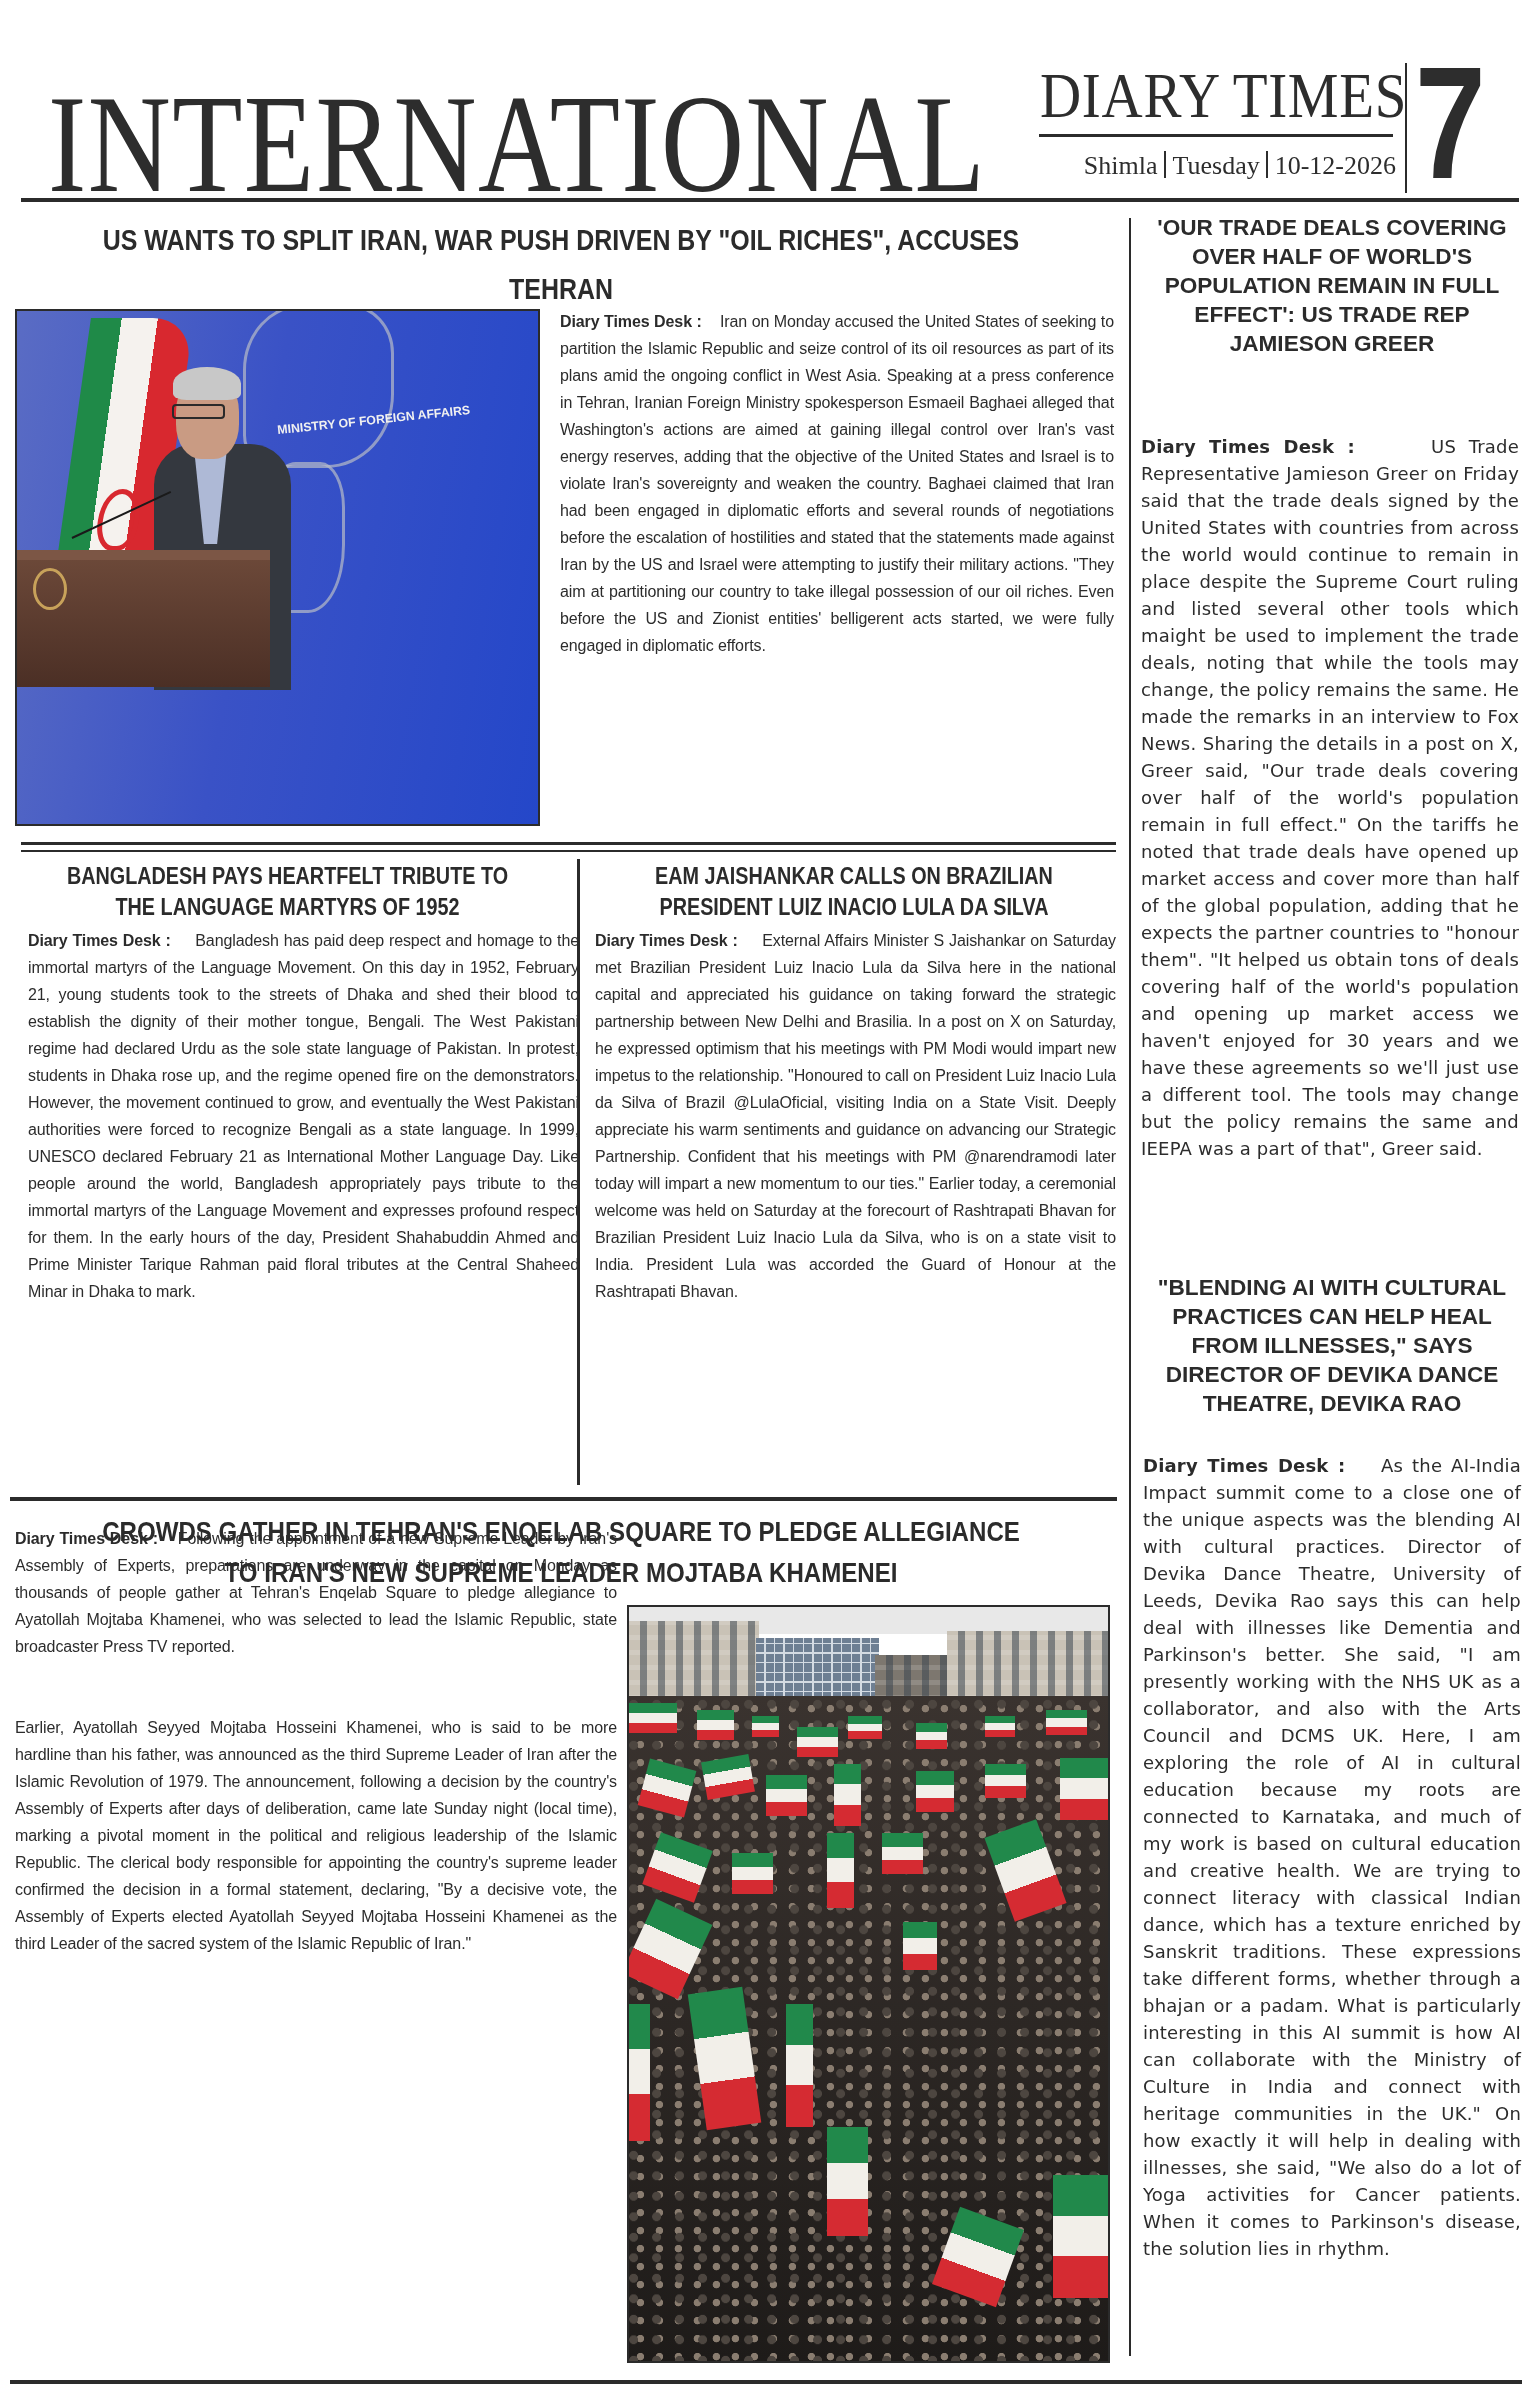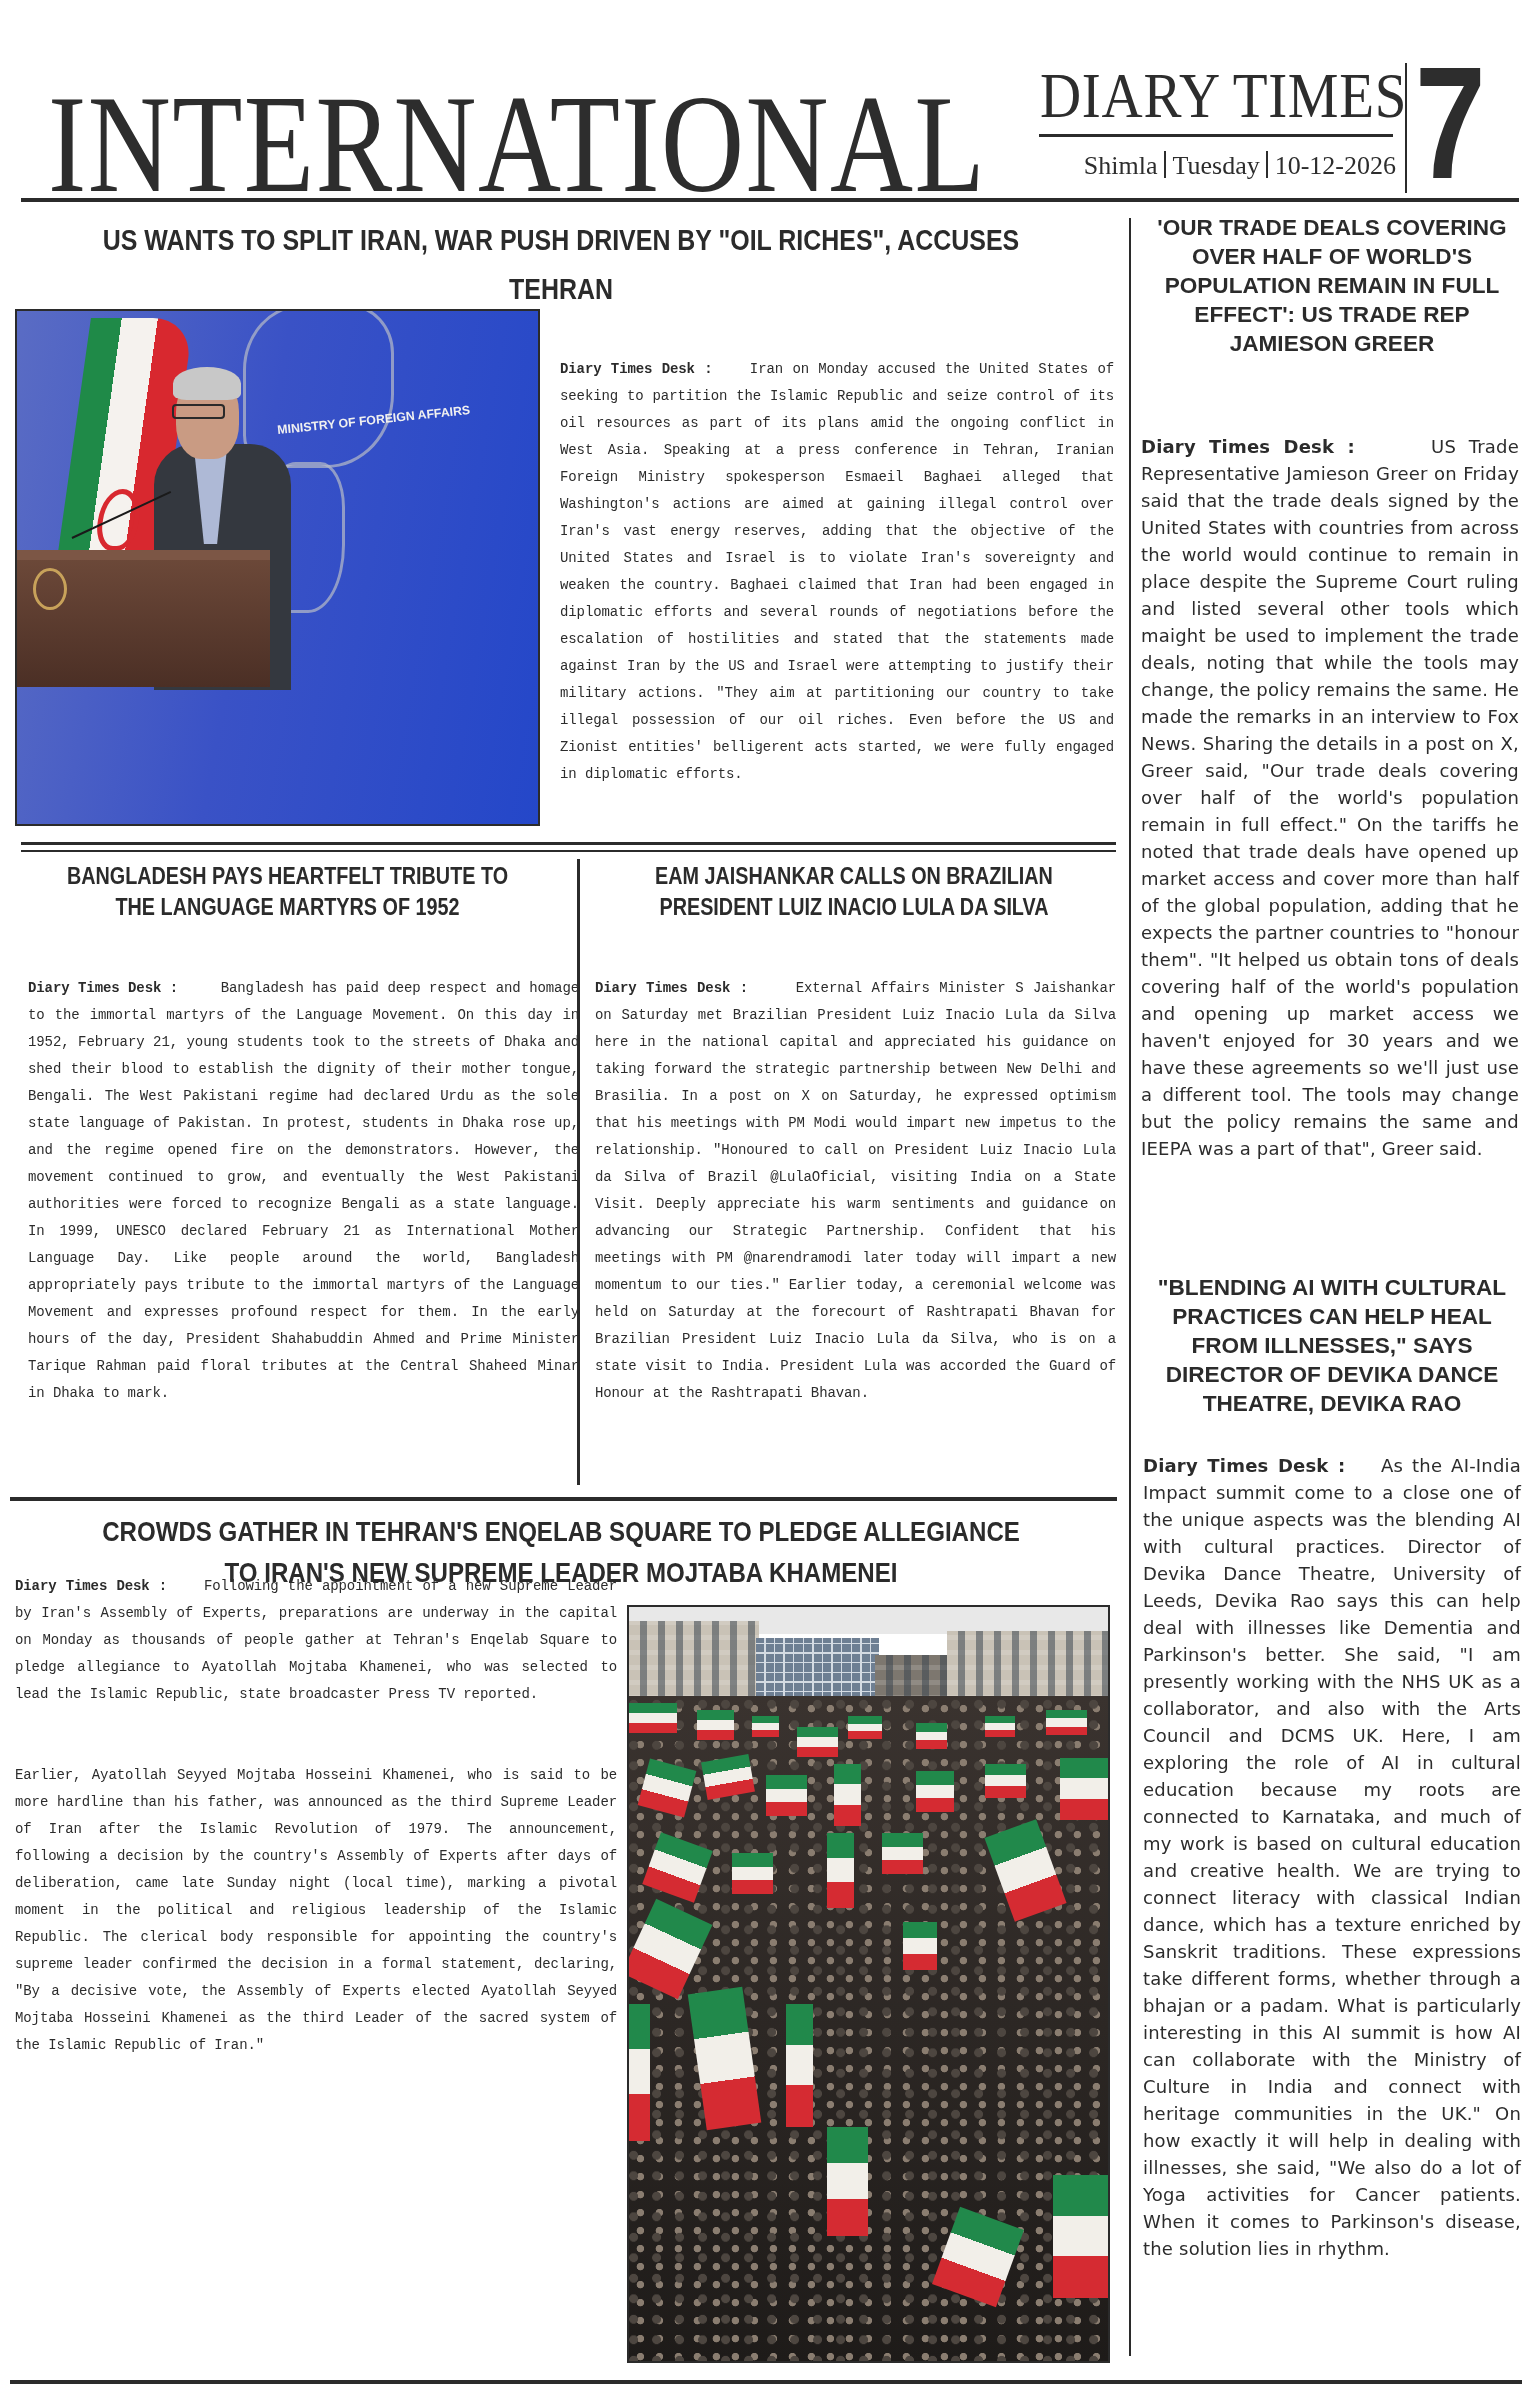--- a/index.html
+++ b/index.html
@@ -17,21 +17,21 @@
   .dateline .sep { display: inline-block; width: 1.4px; height: 27px; background: #2d2d2d; margin: 0 6.8px; vertical-align: -4.1px; }
   .vbar-mast { left: 1405px; top: 63px; width: 2.1px; height: 130px; }
   .page-no { left: 1415px; top: 55px; width: 103px; height: 137px; font-family: "Liberation Sans", sans-serif; font-weight: bold; font-size: 159px; line-height: 137px; color: #2d2d2d; transform: scaleX(0.8); transform-origin: left top; }
 
   
   .hl { position: absolute; font-family: "Liberation Sans", sans-serif; font-weight: bold; color: #2b2b2b; text-align: center; text-transform: uppercase; }
   .hl-cond { transform: scaleX(0.86); transform-origin: center top; }
 
   
   .body { position: absolute; font-family: "DejaVu Sans", sans-serif; font-size: 18px; line-height: 27px; text-align: justify; color: #2c2c2c; }
-  .body.cond { font-family: Liberation Mono, monospace; font-size: 14px; letter-spacing: -0.1px; margin-top: 48px; }
+  .body.cond { font-family: Liberation Sans, sans-serif; font-size: 16px; letter-spacing: -0.1px; }
   .byline { font-weight: bold; color: #2b2b2b; }
   .para-gap { display: block; height: 27px; }
 
   
   .photo { position: absolute; border: 2.7px solid #2b2b2b; overflow: hidden; }
 
   
   .p1-bg { position: absolute; inset: 0; background: linear-gradient(100deg, #5a6cc4 0%, #3a52c6 45%, #2447c9 100%); }
   .p1-map { position: absolute; border: 3.4px solid #b8bcc8; border-radius: 40% 30% 45% 20%; opacity: .7; }
   .p1-flag { position: absolute; left: 48px; top: 6.8px; width: 103px; height: 369px; border-radius: 0 41px 0 0; background: linear-gradient(to right, #1f8a48 0 30%, #f5f2ee 30% 65%, #d8282f 65% 100%); transform: skewX(-8deg); }

